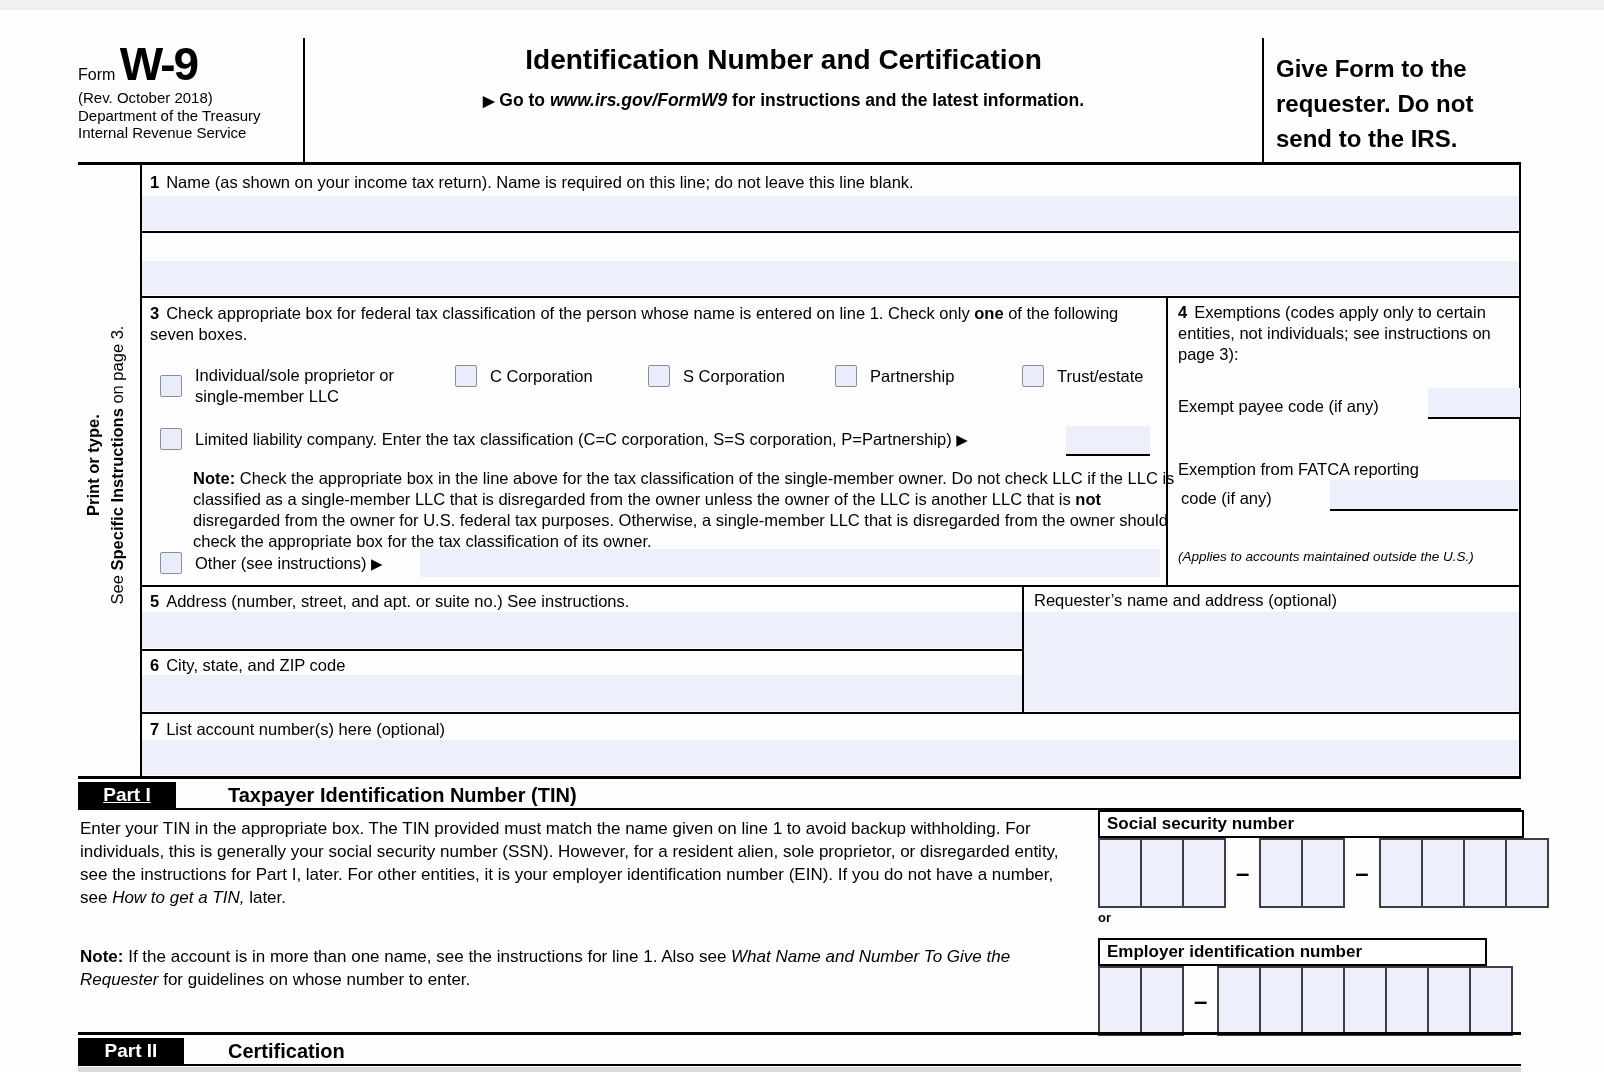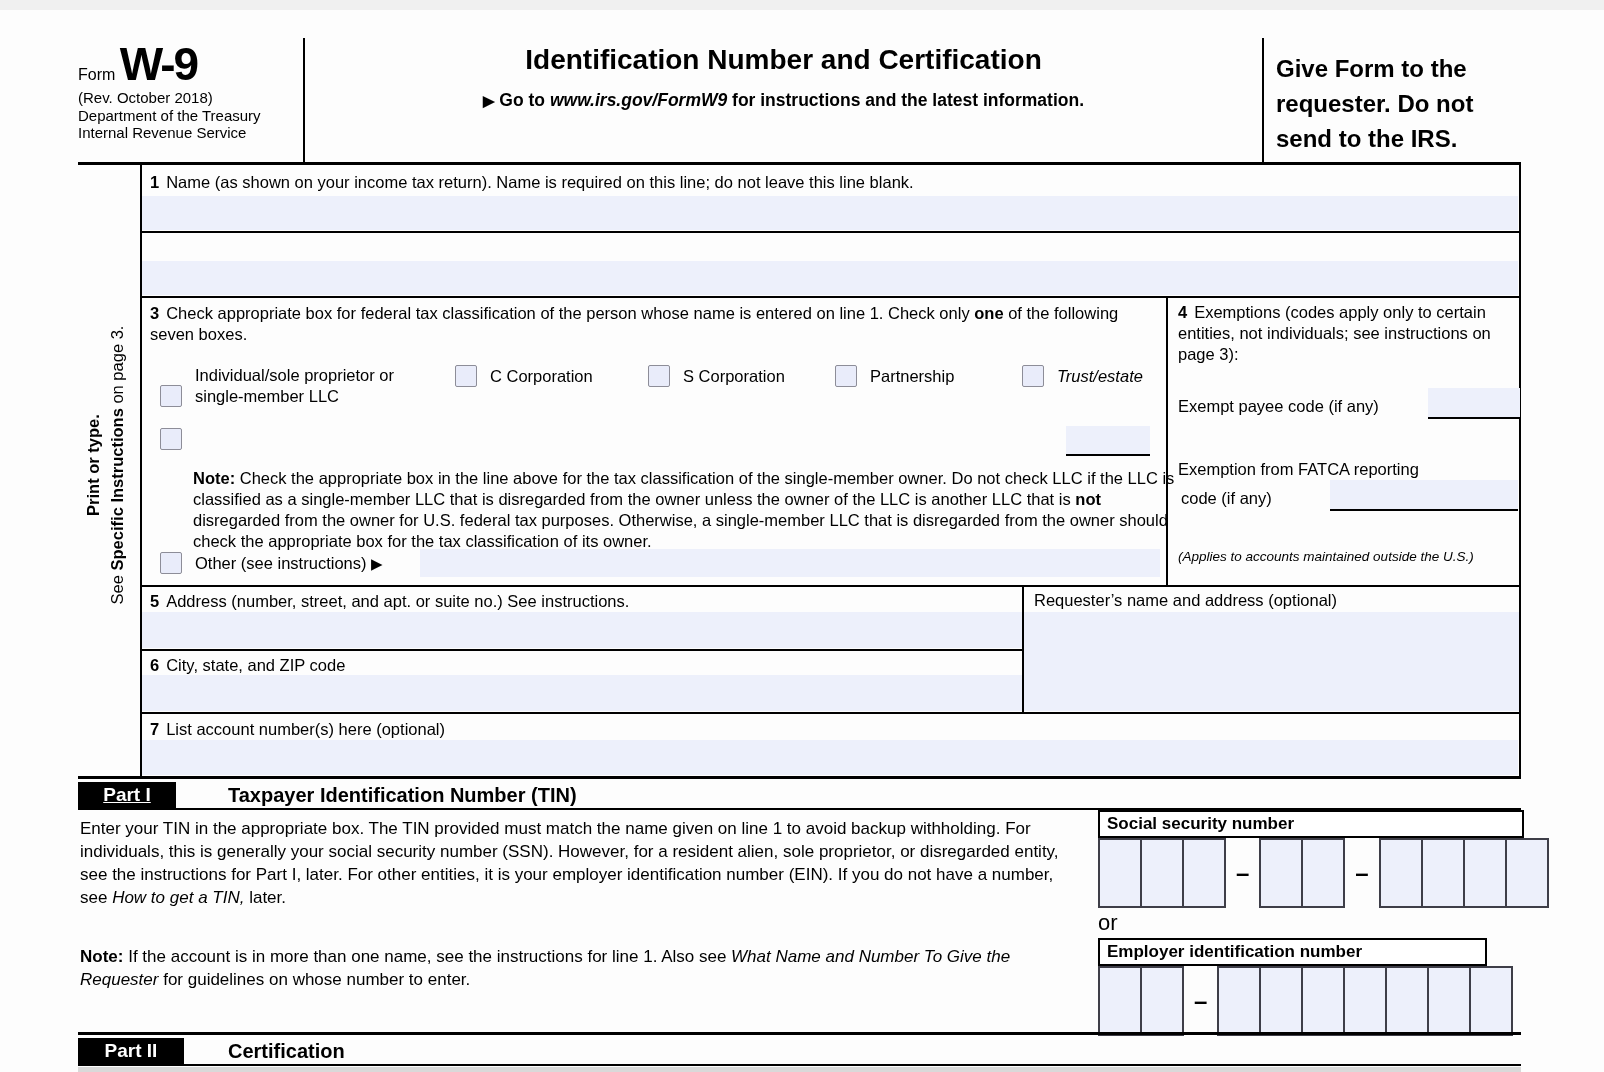--- a/index.html
+++ b/index.html
@@ -17,40 +17,40 @@
   .goto .url{font-style:italic;}
   .give{left:1276px;top:52px;width:230px;font-size:24px;font-weight:bold;line-height:1.45;}
   .hline{background:#000;}
   .vline{background:#000;}
   
   .lbl{font-size:16.5px;line-height:1.27;}
   .num{font-weight:bold;margin-right:7px;}
   .blue{background:#edf0fb;}
   .ublue{background:#edf0fb;border-bottom:2px solid #000;}
   .cb{display:inline-block;width:20px;height:20px;background:#e9ecfa;border:1.5px solid #8d8d98;border-radius:2px;flex:none;}
-  .opt{display:flex;gap:13px;align-items:flex-end;}
+  .opt{display:flex;gap:13px;align-items:center;}
   .arrow{font-size:15px;}
   .it{font-style:italic;}
   .bd{font-weight:bold;}
   .small-it{font-size:13.5px;font-style:italic;}
   
   .sidebar{left:-125px;top:437px;width:470px;height:56px;transform:rotate(-90deg);
            text-align:center;font-size:16.5px;line-height:1.45;}
   
   .part-tag{background:#000;color:#fff;font-weight:bold;font-size:19px;text-align:center;line-height:26px;}
   .part-title{font-size:20px;font-weight:bold;line-height:26px;}
   .body-txt{font-size:17px;line-height:1.36;}
   
   .tin-label-box{border:2px solid #000;font-weight:bold;font-size:17px;line-height:24px;padding-left:7px;background:#fff;}
   .cellrow{display:flex;align-items:center;}
   .cellgrp{display:flex;}
   .cell{width:40px;height:66px;background:#edf0fb;border:2px solid #3e3e48;margin-left:-2px;}
   .cellgrp .cell:first-child{margin-left:0;}
   .tin-dash{font-weight:bold;font-size:24px;padding:0 10px;}
-  .or{font-weight:normal;font-size:22px;text-align:right;}
+  .or{font-weight:bold;font-size:13px;text-align:right;}
   .grayband{background:#d9d9d9;}
 </style>
 </head>
 <body>
 
 <div class="page">
   <div class="abs topstrip"></div>
 
   <div class="abs" style="left:78px;top:44px;width:222px;">
     <div>
@@ -110,27 +110,28 @@
     <span class="lbl">C Corporation</span>
   </div>
   <div class="abs opt" style="left:648px;top:365px;">
     <span class="cb"></span>
     <span class="lbl">S Corporation</span>
   </div>
   <div class="abs opt" style="left:835px;top:365px;">
     <span class="cb"></span>
     <span class="lbl">Partnership</span>
   </div>
-  <div class="abs opt" style="left:1022px;top:365px;font-style:italic;">
+  <div class="abs opt" style="left:1022px;top:365px;">
     <span class="cb"></span>
     <span class="lbl">Trust/estate</span>
   </div>
 
   <div class="abs opt" style="left:160px;top:428px;width:920px;">
     <span class="cb"></span>
+    <span class="lbl"><span>Limited liability company. Enter the tax classification (C=C corporation, S=S corporation, P=Partnership) </span><span class="arrow">▶</span></span>
   </div>
   <div class="abs ublue" style="left:1066px;top:426px;width:84px;height:28px;"></div>
 
   <div class="abs lbl" style="left:193px;top:468px;width:985px;">
     <span class="bd">Note:</span><span> Check the appropriate box in the line above for the tax classification of the single-member owner.  Do not check LLC if the LLC is classified as a single-member LLC that is disregarded from the owner unless the owner of the LLC is another LLC that is </span><span class="bd">not</span><span> disregarded from the owner for U.S. federal tax purposes. Otherwise, a single-member LLC that is disregarded from the owner should check the appropriate box for the tax classification of its owner.</span>
   </div>
 
   <div class="abs opt" style="left:160px;top:552px;">
     <span class="cb"></span>
     <span class="lbl"><span>Other (see instructions) </span><span class="arrow">▶</span></span>

